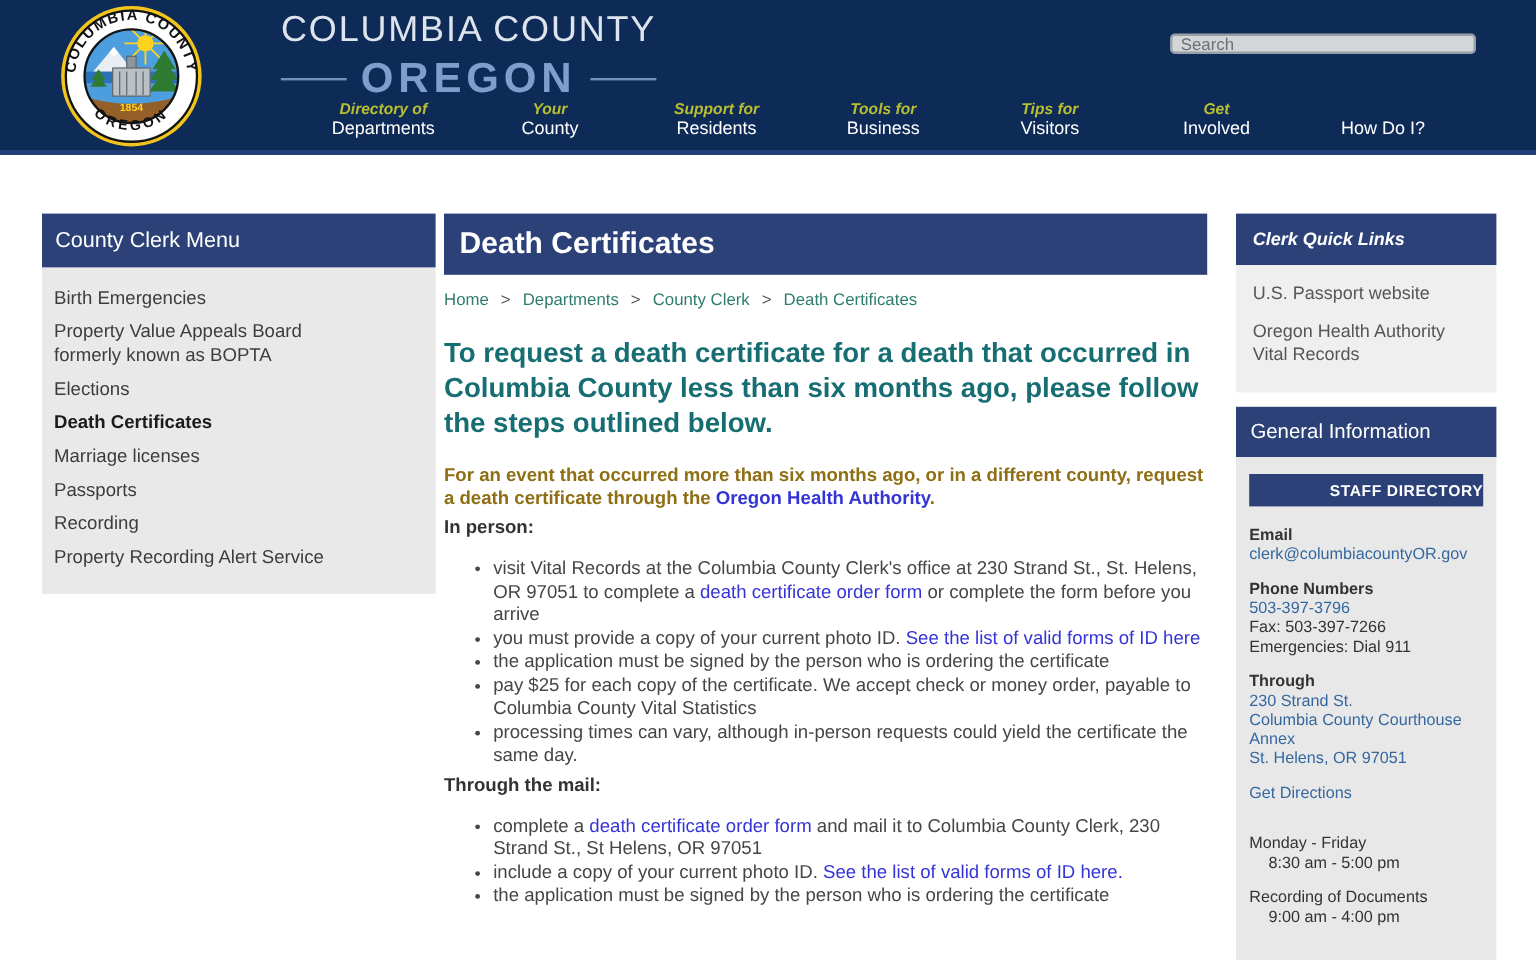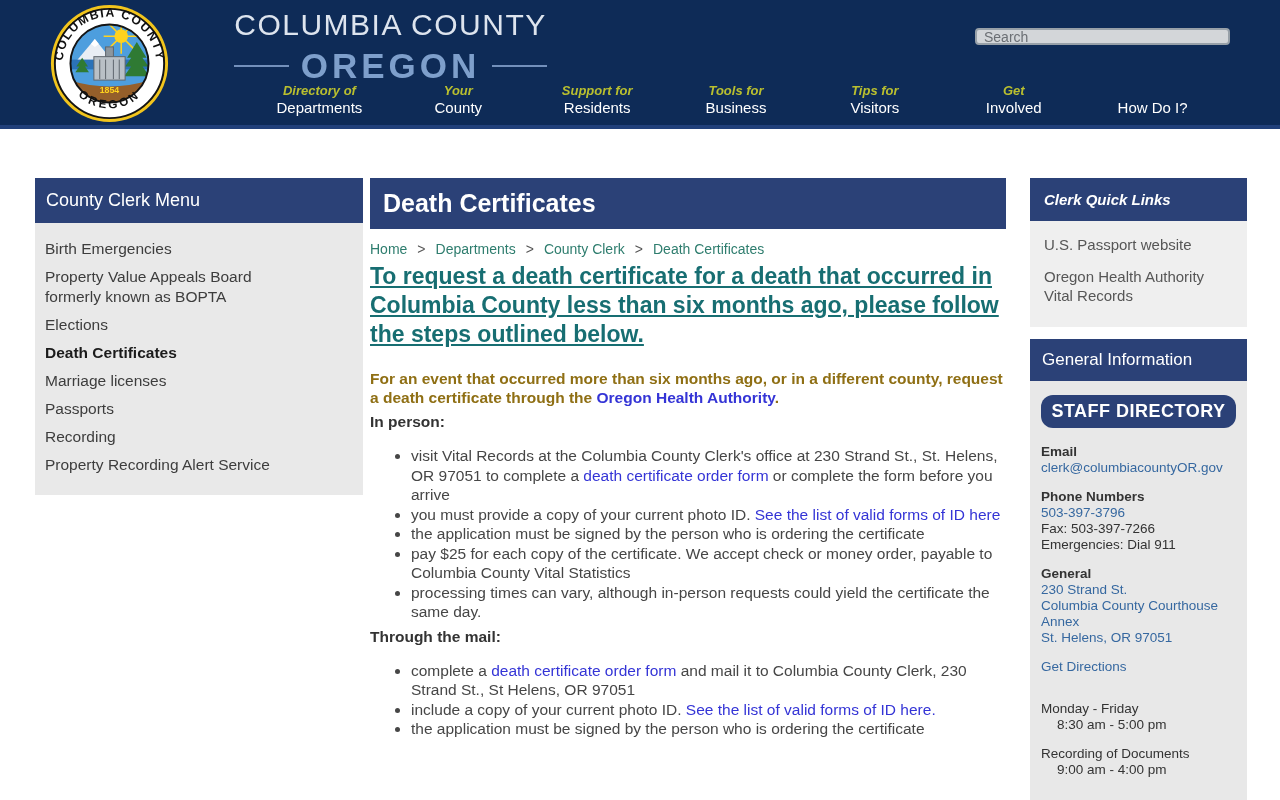--- a/index.html
+++ b/index.html
@@ -39,42 +39,42 @@
   .menu-item { display:block; font-size:15.5px; line-height:20px; color:#3d3d3d;
     padding:4px 0; text-decoration:none; cursor:pointer; }
   .menu-item.active { font-weight:bold; color:#1b1b1b; cursor:default; }
 
   
   .page-title-bar { height:51px; display:flex; align-items:center; }
   .page-title-bar h1 { font-size:25px; font-weight:bold; color:#fff; margin-left:13px; }
   .breadcrumb { margin-top:12px; font-size:14px; color:var(--breadcrumb,#2e7d6e); }
   .crumb { color:var(--breadcrumb,#2e7d6e); text-decoration:none; cursor:pointer; }
   .crumb-sep { color:#555; margin:0 10px; }
-  .intro-heading { margin-top:5px; font-size:23px; line-height:29px; font-weight:bold;
-    color:var(--teal,#176e72);text-decoration:underline; }
+  .intro-heading { margin-top:23px; font-size:23px; line-height:29px; font-weight:bold;
+    color:var(--teal,#176e72); }
   .notice { margin-top:20px; font-size:15.5px; line-height:19px; font-weight:bold;
     color:var(--gold,#8f6f14); }
   .notice a { color:var(--link-blue,#3434d6); text-decoration:none; cursor:pointer; }
   .section-heading { margin-top:6px; font-size:15.5px; font-weight:bold; color:#333; }
   .bullets { margin:15px 0 0 0; padding-left:41px; }
   .bullets li { font-size:15.5px; line-height:19.5px; color:#464646; }
   .bullets a { color:var(--link-blue,#3434d6); text-decoration:none; cursor:pointer; }
 
   
   .quick-header { padding:13px 14px; font-size:15px; font-weight:bold;font-style:italic; }
   .quick-body { background:#efefef; padding:14px 14px 22px 14px; }
   .quick-link { display:block; font-size:15px; line-height:19px; color:#565656;
     text-decoration:none; cursor:pointer; margin-bottom:13px; }
   .quick-link:last-child { margin-bottom:0; }
   .gi-header { margin-top:12px; padding:11px 12px; font-size:17px; }
   .gi-body { background:#e8e8e8; padding:14px 11px 20px 11px; font-size:13.5px;
     line-height:16px; color:#333; }
   .staff-btn { display:block; width:195px; margin:0 auto 16px auto; padding:6px 0;
-    background:var(--panel-blue,#2b4177); color:#fff; border:none; border-radius:12px;
-    font-size:18px; font-weight:bold; letter-spacing:.5px; text-align:center;
+    background:var(--panel-blue,#2b4177); color:#fff; border:none; border-radius:0;
+    font-size:13px; font-weight:bold; letter-spacing:.5px; text-align:right;
     cursor:pointer; font-family:"Liberation Sans", sans-serif; }
   .gi-block { margin-bottom:13px; }
   .gi-block.extra-gap { margin-top:26px; }
   .gi-line.b { font-weight:bold; }
   .gi-line.lk { color:var(--sidebar-link,#3668a0); cursor:pointer; }
   .gi-line.indent { padding-left:16px; }
 </style>
 </head>
 <body>
 
@@ -217,21 +217,21 @@
             <div class="gi-line b">Email</div>
             <div class="gi-line lk">clerk@columbiacountyOR.gov</div>
           </div>
           <div class="gi-block">
             <div class="gi-line b">Phone Numbers</div>
             <div class="gi-line lk">503-397-3796</div>
             <div class="gi-line">Fax: 503-397-7266</div>
             <div class="gi-line">Emergencies: Dial 911</div>
           </div>
           <div class="gi-block">
-            <div class="gi-line b">General</div>
+            <div class="gi-line b">Through</div>
             <div class="gi-line lk">230 Strand St.</div>
             <div class="gi-line lk">Columbia County Courthouse Annex</div>
             <div class="gi-line lk">St. Helens, OR 97051</div>
           </div>
           <div class="gi-block">
             <div class="gi-line lk">Get Directions</div>
           </div>
           <div class="gi-block extra-gap">
             <div class="gi-line">Monday - Friday</div>
             <div class="gi-line indent">8:30 am - 5:00 pm</div>

